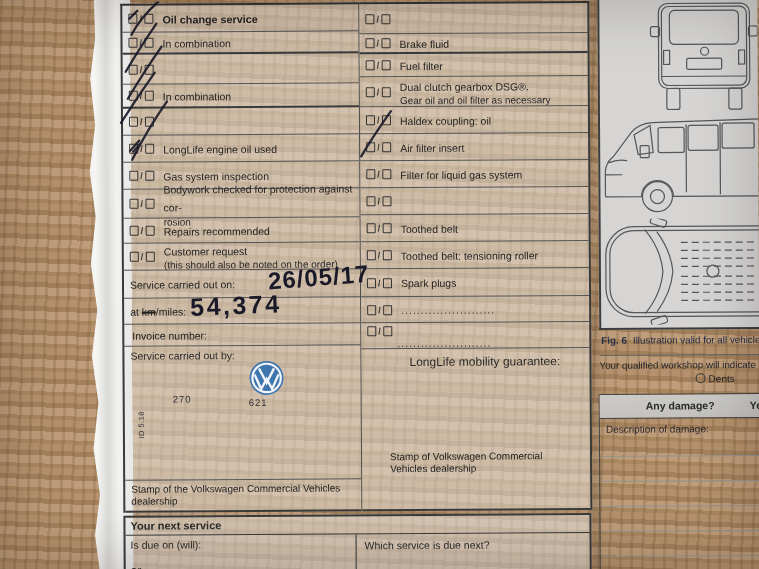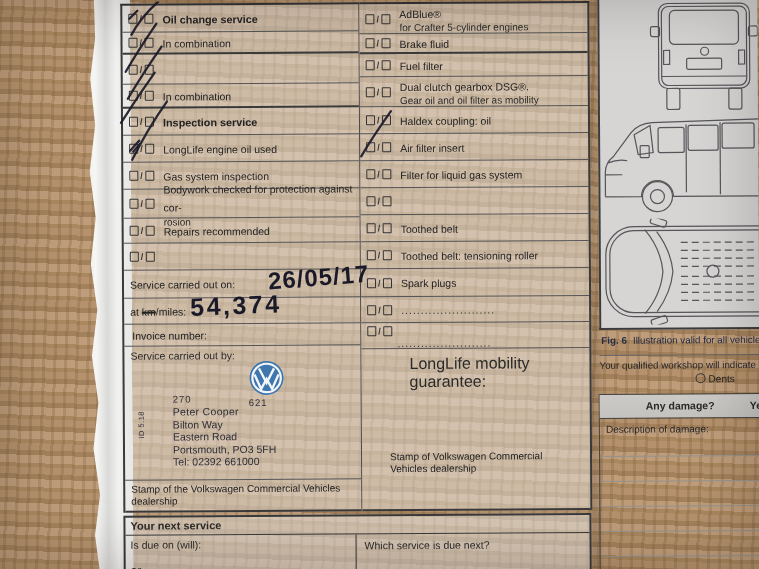--- a/index.html
+++ b/index.html
@@ -50,21 +50,21 @@
   .stampbox{display:block;padding:0;}
   .stampbox .cap{position:absolute;left:6px;top:3px;font-size:10.5px;}
   .vw{position:absolute;left:124px;top:14px;}
   .scode{position:absolute;font-size:9.5px;letter-spacing:1px;color:#2e2e38;}
   .scode.l{left:48px;top:47px;} .scode.r{left:124px;top:51px;}
   .saddr{position:absolute;left:48px;top:59px;font-size:10.5px;line-height:12.5px;color:#2e2e38;}
   .saddr .nm{letter-spacing:.3px;}
   .sid{position:absolute;left:12px;top:92px;font-size:7.5px;color:#2e2e38;transform:rotate(-90deg);transform-origin:left top;letter-spacing:.5px;}
   .capline{font-size:10px;line-height:12px;color:#222;}
   .mobbox{display:block;}
-  .mobbox .mlab{position:absolute;left:48px;top:6px;font-size:16px;}
+  .mobbox .mlab{position:absolute;left:48px;top:6px;font-size:12px;}
   .mobbox .mcap{position:absolute;left:28px;bottom:4px;font-size:10px;line-height:12px;width:180px;}
   
   .nextsvc{position:absolute;left:122px;top:514px;width:468px;height:60px;box-sizing:border-box;
     border:2px solid #3a3a3a;background:rgba(238,237,235,.5);}
   .ns-head{height:18px;border-bottom:1.5px solid #3a3a3a;font-weight:bold;font-size:11px;padding:2px 0 0 5px;box-sizing:border-box;}
   .ns-body{display:flex;height:40px;}
   .ns-l{position:relative;width:231px;border-right:1.5px solid #3a3a3a;box-sizing:border-box;font-size:10.5px;padding:3px 5px;}
   .ns-or{position:absolute;left:5px;bottom:0;font-weight:bold;}
   .ns-r{flex:1;font-size:10.5px;padding:5px 8px;}
   
@@ -129,21 +129,20 @@
             <i class="bx"></i>
           </span>
         <div class="lt"><span class="lb">In combination</span></div>
       </div>
       <div class="row" style="height:27px">
         <span class="cbp">
             <i class="bx"></i>
             <span class="sl"></span>
             <i class="bx"></i>
           </span>
-        <div class="lt"><span class="lb b">Inspection service</span></div>
       </div>
       <div class="row" style="height:27px">
         <span class="cbp">
             <i class="bx"></i>
             <span class="sl"></span>
             <i class="bx"></i>
           </span>
         <div class="lt"><span class="lb">LongLife engine oil used</span></div>
       </div>
       <div class="row" style="height:27px">
@@ -169,20 +168,21 @@
             <i class="bx"></i>
           </span>
         <div class="lt"><span class="lb">Repairs recommended</span></div>
       </div>
       <div class="row" style="height:27px">
         <span class="cbp">
             <i class="bx"></i>
             <span class="sl"></span>
             <i class="bx"></i>
           </span>
+        <div class="lt"><span class="lb">Customer request</span><span class="sb">(this should also be noted on the order)</span></div>
       </div>
       <div class="row" style="height:28px">
         <div class="lt" style="margin-left:0"><span class="lb">Service carried out on:</span></div>
         <span class="hand date">26/05/17</span>
       </div>
       <div class="row" style="height:26px">
         <div class="lt" style="margin-left:0"><span class="lb"><span>at</span>&nbsp;<span class="strike">km</span><span>/miles:</span></span></div>
         <span class="hand miles">54,374</span>
       </div>
       <div class="row" style="height:22px">
@@ -193,42 +193,34 @@
         <span class="vw">
           <svg width="36" height="36" viewBox="0 0 36 36">
             <circle cx="18" cy="18" r="17" fill="#3f76ad"></circle>
             <circle cx="18" cy="18" r="14.2" fill="none" stroke="#f2f6fa" stroke-width="2.2"></circle>
             <path d="M10.5 8.5 L18 23 L25.5 8.5" fill="none" stroke="#f2f6fa" stroke-width="2.4"></path>
             <path d="M6 14.5 L12.5 29 L18 19 L23.5 29 L30 14.5" fill="none" stroke="#f2f6fa" stroke-width="2.4"></path>
           </svg>
         </span>
         <span class="scode l">270</span>
         <span class="scode r">621</span>
-        <div class="saddr">
-          <div class="nm">Peter Cooper</div>
-          <div>Bilton Way</div>
-          <div>Eastern Road</div>
-          <div>Portsmouth, PO3 5FH</div>
-          <div>Tel: 02392 661000</div>
-        </div>
         <span class="sid">ID 5.18</span>
       </div>
       <div class="row thk" style="height:32px;align-items:flex-start;padding-top:3px">
         <span class="capline">Stamp of the Volkswagen Commercial Vehicles dealership</span>
       </div>
     </div>
 
     <div class="col colM">
       <div class="row" style="height:30px">
         <span class="cbp">
             <i class="bx"></i>
             <span class="sl"></span>
             <i class="bx"></i>
           </span>
-        <div class="lt"><span class="lb">AdBlue®</span><span class="sb">for Crafter 5-cylinder engines</span></div>
       </div>
       <div class="row thk" style="height:20px">
         <span class="cbp">
             <i class="bx"></i>
             <span class="sl"></span>
             <i class="bx"></i>
           </span>
         <div class="lt"><span class="lb">Brake fluid</span></div>
       </div>
       <div class="row" style="height:23px">
@@ -238,21 +230,21 @@
             <i class="bx"></i>
           </span>
         <div class="lt"><span class="lb">Fuel filter</span></div>
       </div>
       <div class="row" style="height:30px">
         <span class="cbp">
             <i class="bx"></i>
             <span class="sl"></span>
             <i class="bx"></i>
           </span>
-        <div class="lt"><span class="lb">Dual clutch gearbox DSG®.</span><span class="sb">Gear oil and oil filter as mobility</span></div>
+        <div class="lt"><span class="lb">Dual clutch gearbox DSG®.</span><span class="sb">Gear oil and oil filter as necessary</span></div>
       </div>
       <div class="row" style="height:27px">
         <span class="cbp">
             <i class="bx"></i>
             <span class="sl"></span>
             <i class="bx"></i>
           </span>
         <div class="lt"><span class="lb">Haldex coupling: oil</span></div>
       </div>
       <div class="row" style="height:27px">

